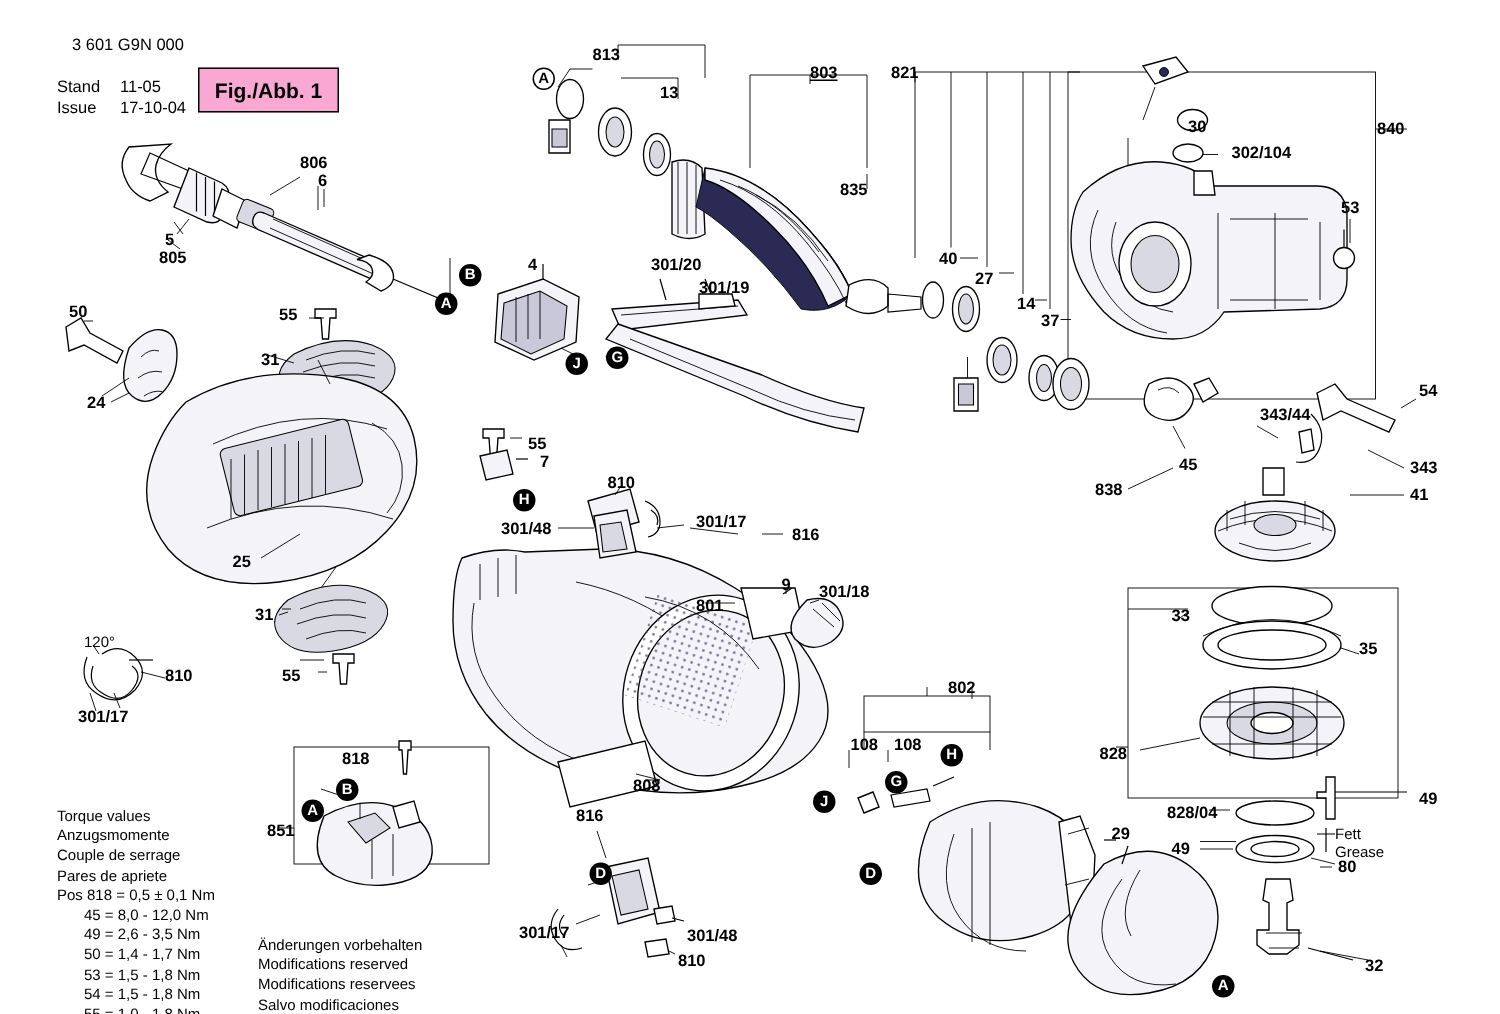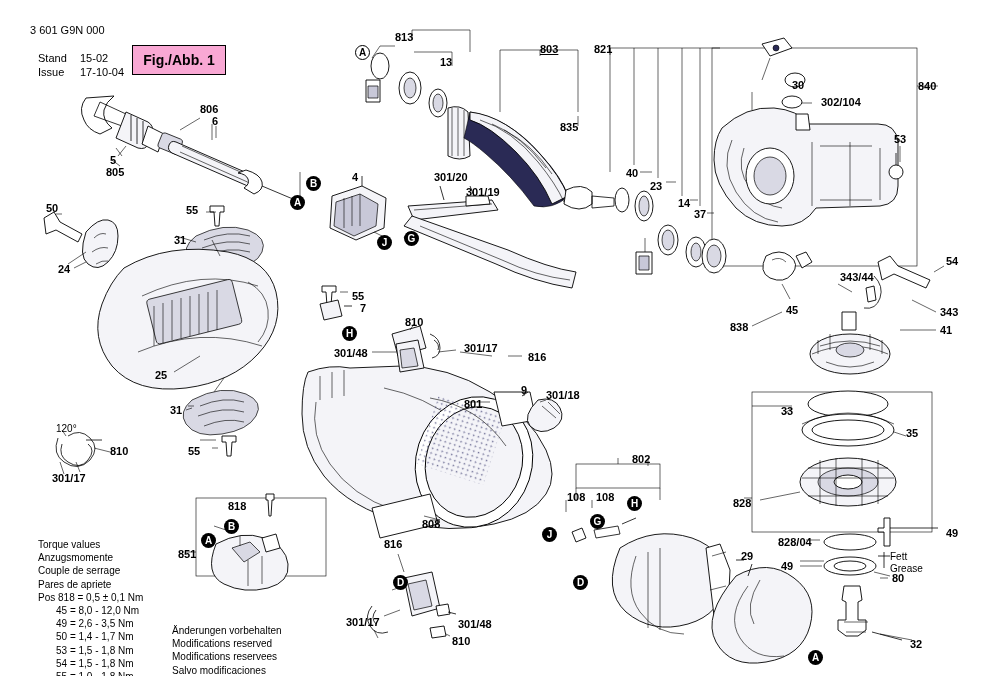--- a/index.html
+++ b/index.html
@@ -84,23 +84,23 @@
     height: 676px;
     pointer-events: none;
   }
   .hdr-meta { font-size: 11px; }
 </style>
 </head>
 <body>
 
 <div id="page">
 
-  <div class="hdr hdr-meta" style="left:30px; top:24px; font-weight:normal;text-align:right;">3 601 G9N 000</div>
+  <div class="hdr hdr-meta" style="left:48px; top:24px; font-weight:normal;text-align:right;">3 601 G9N 000</div>
   <div class="hdr" style="left:38px; top:52px;">Stand</div>
-  <div class="hdr" style="left:80px; top:52px;">15-02</div>
+  <div class="hdr" style="left:80px; top:52px;">11-05</div>
   <div class="hdr" style="left:38px; top:66px;">Issue</div>
   <div class="hdr" style="left:80px; top:66px;">17-10-04</div>
   <div class="titlebox" style="left:132px; top:45px; width:92px; height:28px;">Fig./Abb. 1</div>
 
   <svg class="overlay" viewBox="0 0 1000 676">
     <defs>
       <style>
         .ln { stroke:#000; stroke-width:0.8; fill:none; }
         .ln2 { stroke:#000; stroke-width:1.1; fill:none; }
         .thin { stroke:#000; stroke-width:0.6; fill:none; }
@@ -403,21 +403,21 @@
   <div class="lbl" style="left:744px; top:80px;margin-left:48px;">30</div>
   <div class="lbl" style="left:918px; top:81px;">840</div>
   <div class="lbl" style="left:821px; top:97px;">302/104</div>
   <div class="lbl" style="left:200px; top:104px;">806</div>
   <div class="lbl" style="left:212px; top:116px;">6</div>
   <div class="lbl" style="left:560px; top:122px;">835</div>
   <div class="lbl" style="left:894px; top:134px;">53</div>
   <div class="lbl" style="left:110px; top:155px;">5</div>
   <div class="lbl" style="left:106px; top:167px;">805</div>
   <div class="lbl" style="left:626px; top:168px;">40</div>
-  <div class="lbl" style="left:650px; top:181px;">23</div>
+  <div class="lbl" style="left:650px; top:181px;">27</div>
   <div class="lbl" style="left:678px; top:198px;">14</div>
   <div class="lbl" style="left:694px; top:209px;">37</div>
   <div class="lbl" style="left:352px; top:172px;">4</div>
   <div class="lbl" style="left:434px; top:172px;">301/20</div>
   <div class="lbl" style="left:466px; top:187px;">301/19</div>
   <div class="lbl" style="left:186px; top:205px;">55</div>
   <div class="lbl" style="left:46px; top:203px;">50</div>
   <div class="lbl" style="left:174px; top:235px;">31</div>
   <div class="lbl" style="left:58px; top:264px;">24</div>
   <div class="lbl" style="left:946px; top:256px;">54</div>

